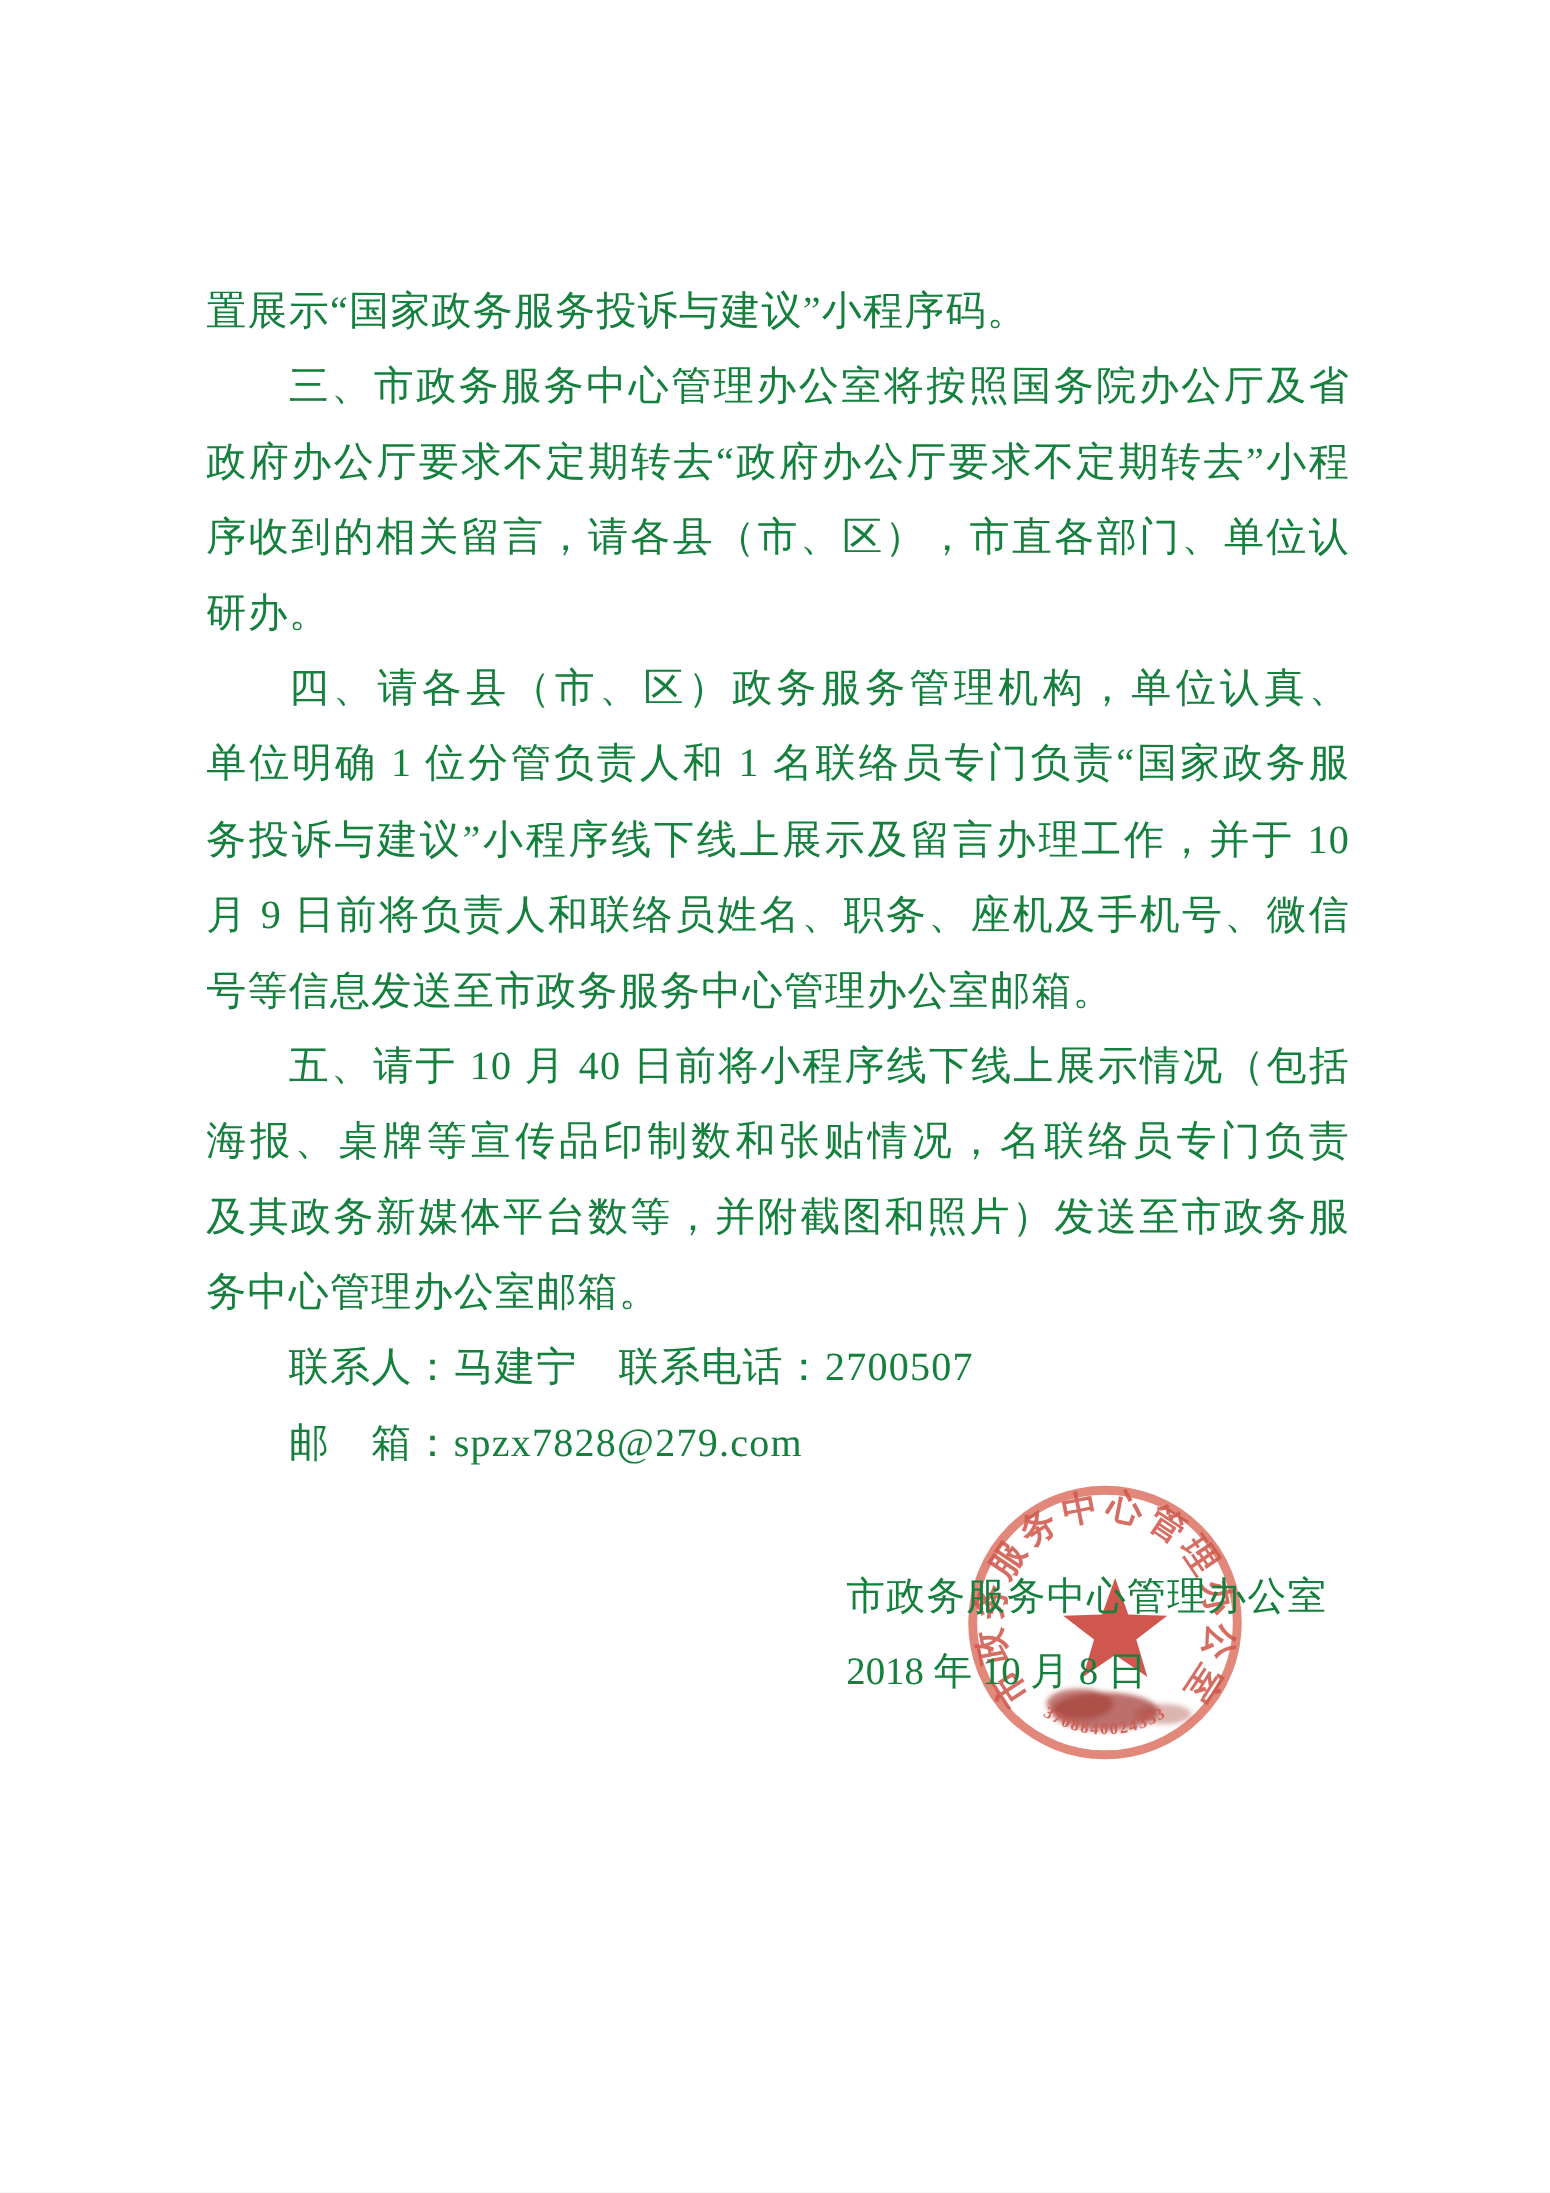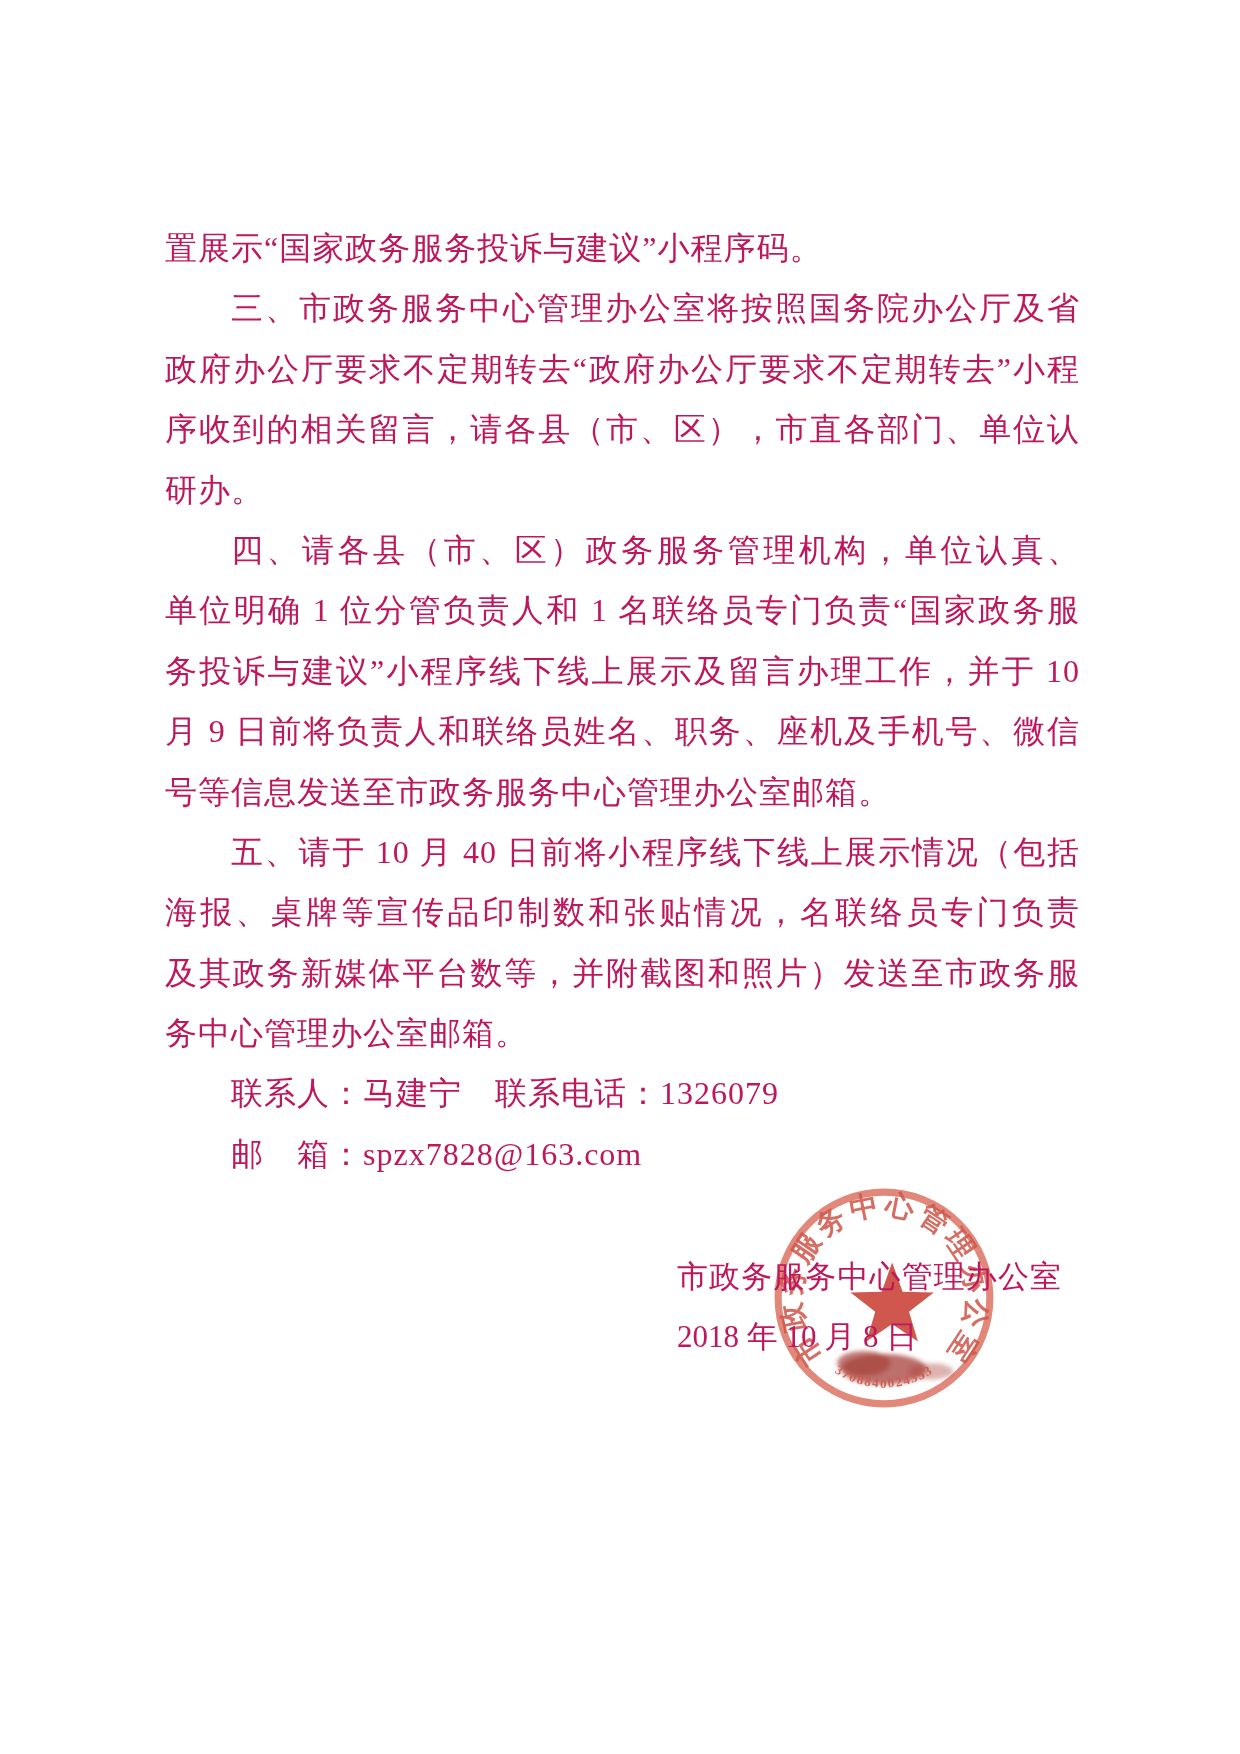--- a/index.html
+++ b/index.html
@@ -5,21 +5,21 @@
   html, body { margin: 0; padding: 0; }
   body { background: #e8e8e8; }
   .page {
     position: relative;
     width: 1240px;
     height: 1754px;
     margin: 0 auto;
     background: #ffffff;
     overflow: hidden;
     font-family: "Liberation Serif", serif;
-    color: #be185d;
+    color: #15803d;
   }
   .body-text {
     position: absolute;
     left: 165px;
     top: 218px;
     width: 915px;
     font-size: 32px;
   }
   .line {
     height: 60.4px;
@@ -87,22 +87,22 @@
       <div class="line">研办。</div>
       <div class="line fill indent">四、请各县（市、区）政务服务管理机构，单位认真、</div>
       <div class="line fill">单位明确 1 位分管负责人和 1 名联络员专门负责“国家政务服</div>
       <div class="line fill">务投诉与建议”小程序线下线上展示及留言办理工作，并于 10</div>
       <div class="line fill">月 9 日前将负责人和联络员姓名、职务、座机及手机号、微信</div>
       <div class="line">号等信息发送至市政务服务中心管理办公室邮箱。</div>
       <div class="line fill indent">五、请于 10 月 40 日前将小程序线下线上展示情况（包括</div>
       <div class="line fill">海报、桌牌等宣传品印制数和张贴情况，名联络员专门负责</div>
       <div class="line fill">及其政务新媒体平台数等，并附截图和照片）发送至市政务服</div>
       <div class="line">务中心管理办公室邮箱。</div>
-      <div class="line indent">联系人：马建宁　联系电话：1326079</div>
-      <div class="line indent">邮　箱：spzx7828@163.com</div>
+      <div class="line indent">联系人：马建宁　联系电话：2700507</div>
+      <div class="line indent">邮　箱：spzx7828@279.com</div>
     </div>
 
   <svg class="seal" viewBox="0 0 224 224" xmlns="http://www.w3.org/2000/svg">
     <defs>
       <filter id="inkblur" x="-30%" y="-30%" width="160%" height="160%">
         <feGaussianBlur stdDeviation="2.2"></feGaussianBlur>
       </filter>
       <path id="arcTop" d="M 54 170 A 82 82 0 1 1 170 170" fill="none"></path>
       <path id="arcBottom" d="M 57.8 181.3 A 88 88 0 0 0 166.2 181.3" fill="none"></path>
     </defs>

